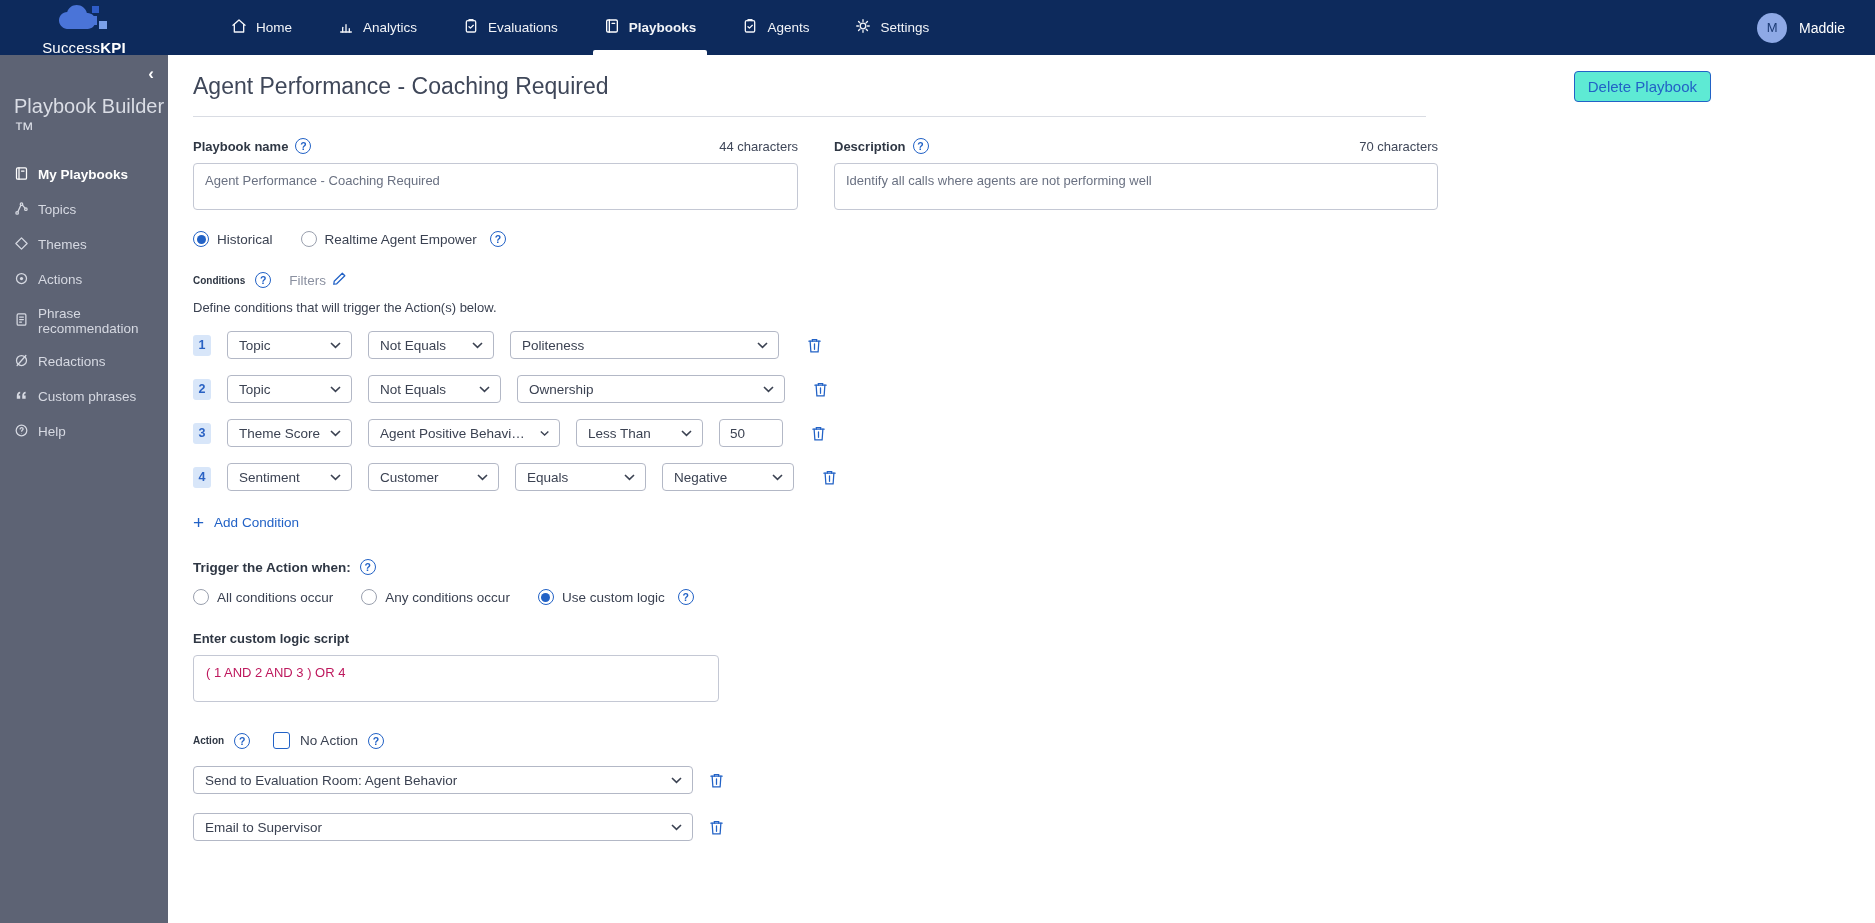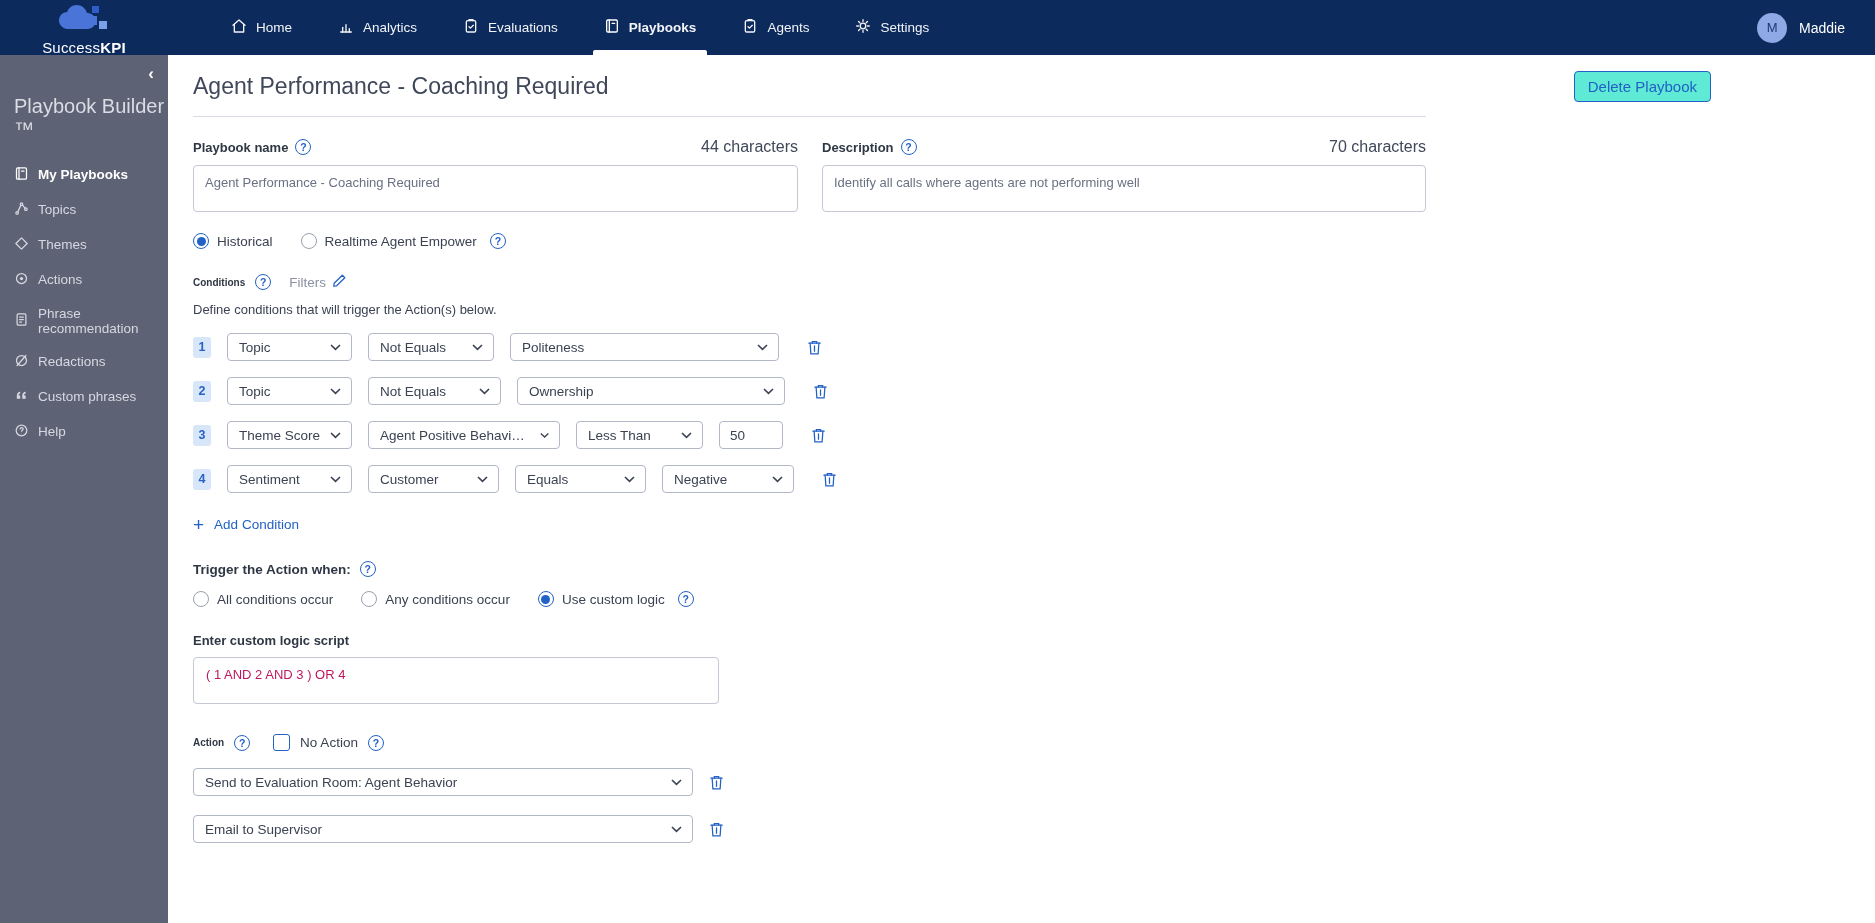--- a/index.html
+++ b/index.html
@@ -31,25 +31,25 @@
 
   .main { flex:1; background:#fff; padding:16px 24px 0 25px; overflow:hidden; }
 
   
   .page-head { display:flex; justify-content:space-between; align-items:center; padding-right:140px; }
   .page-title { font-size:23px; font-weight:400; color:#3f4759; }
   .btn-outline { border:1px solid #2262c6; color:#2262c6; background:#5eead4; border-radius:4px; padding:6px 13px; font-size:15px; font-family:"Liberation Sans",sans-serif; cursor:pointer; }
   .divider { height:1px; background:#d9dce3; width:1233px; margin-top:14px; }
 
   
-  .form-row { display:flex; gap:24px; margin-top:21px; }
+  .form-row { display:flex; gap:36px; margin-top:21px; }
   .fcol.left { width:605px; } .fcol.right { width:604px; }
   .flabel-row { display:flex; justify-content:space-between; align-items:center; margin-bottom:9px; }
   .flabel { display:flex; gap:7px; align-items:center; font-size:13px; font-weight:600; color:#2f3744; }
-  .fcount { font-size:16px; color:#3f4759; font-weight:400; }
+  .fcount { font-size:13px; color:#3f4759; font-weight:400; }
   textarea.field { width:100%; height:47px; border:1px solid #c4c8d4; border-radius:4px; padding:9px 11px; font:13px "Liberation Sans",sans-serif; color:#6a7182; resize:none; outline:none; }
 
   .qicon { width:16px; height:16px; border:1.4px solid #2262c6; border-radius:50%; color:#2262c6; font-size:10.5px; font-weight:700; display:inline-flex; align-items:center; justify-content:center; flex-shrink:0; cursor:pointer; }
 
   .radio-row { display:flex; align-items:center; gap:28px; margin-top:17px; font-size:13.5px; color:#3b4252; }
   .radio-opt { display:flex; align-items:center; gap:8px; cursor:pointer; }
   .radio { width:16px; height:16px; border-radius:50%; border:1.5px solid #9aa0ae; position:relative; flex-shrink:0; background:#fff; }
   .radio.checked { border-color:#2262c6; }
   .radio.checked::after { content:""; position:absolute; inset:2.5px; background:#2262c6; border-radius:50%; }
 

